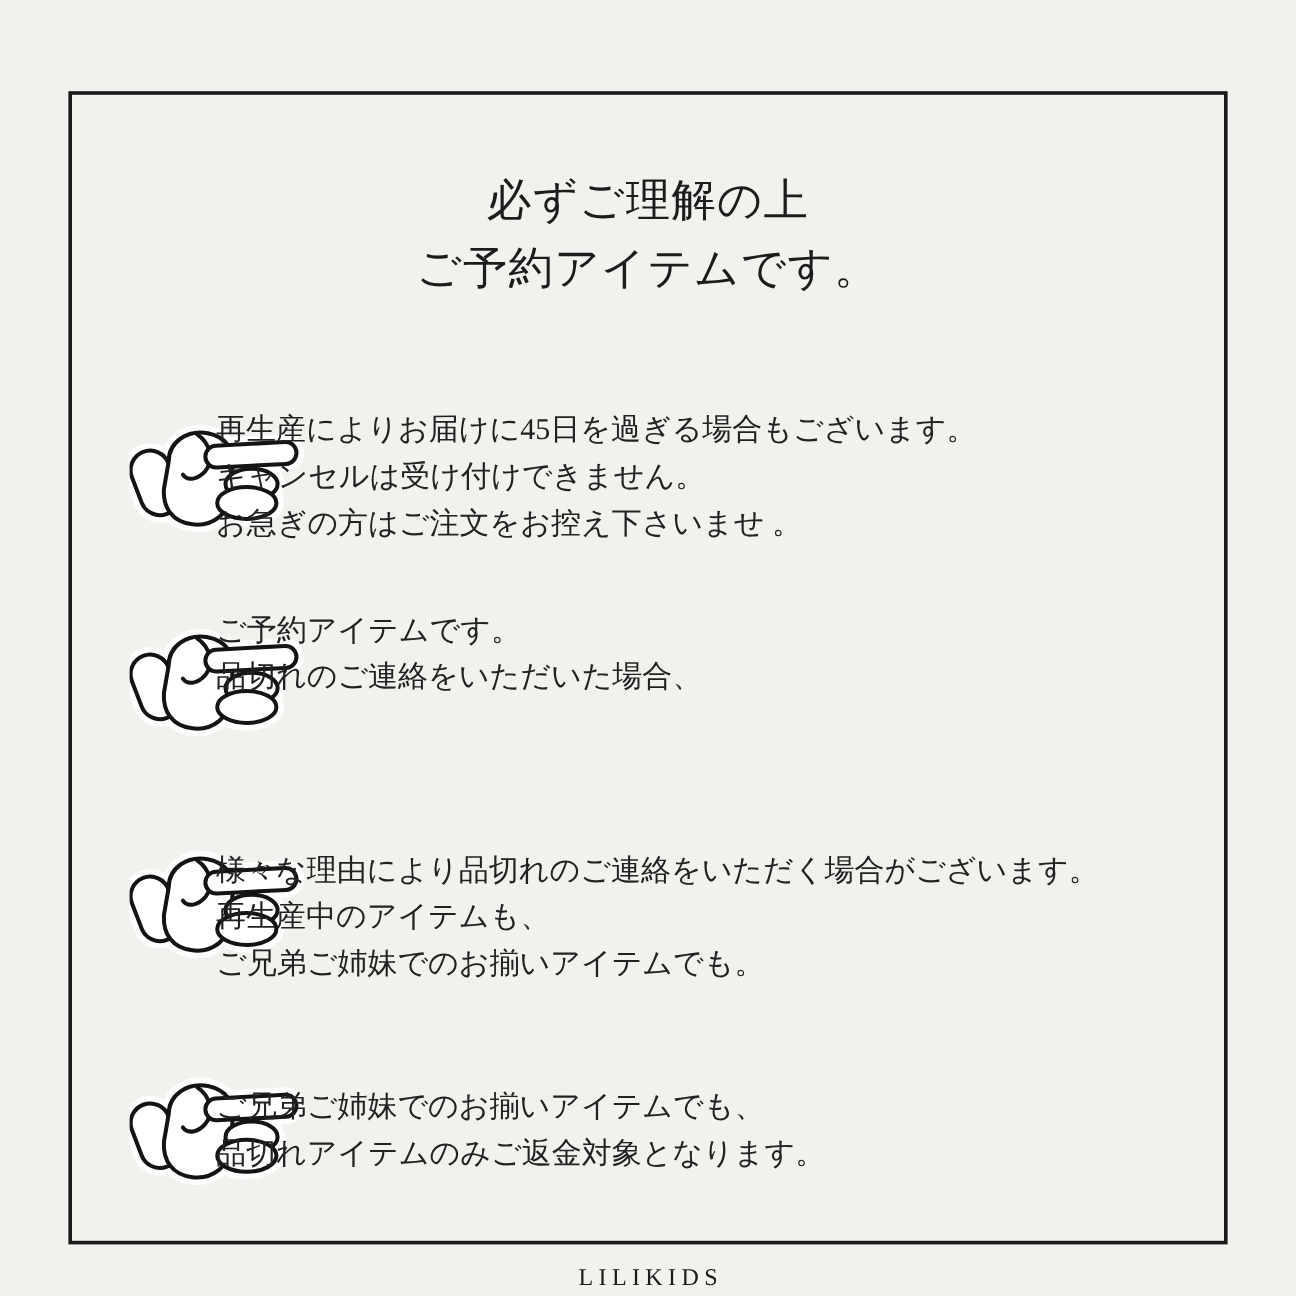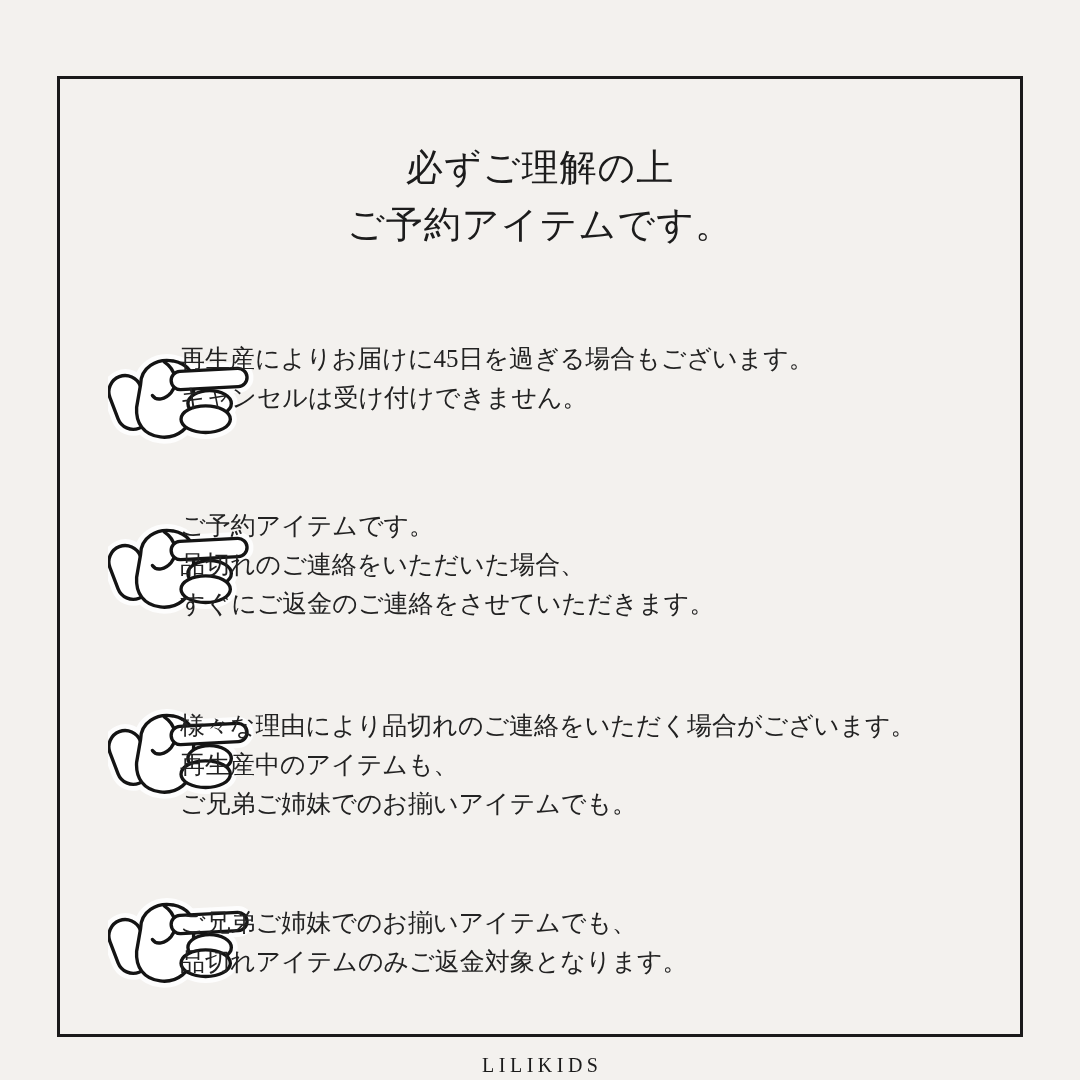--- a/index.html
+++ b/index.html
@@ -122,32 +122,32 @@
 
     <div class="icon i1">
       <svg class="hand" viewBox="0 0 150 100">
         <use class="halo" href="#hand-shape" xlink:href="#hand-shape"></use>
         <use class="main" href="#hand-shape" xlink:href="#hand-shape"></use>
       </svg>
     </div>
     <div class="txt t1">
       <div>再生産によりお届けに45日を過ぎる場合もございます。</div>
       <div>キャンセルは受け付けできません。</div>
+      <div>お急ぎの方はご注文をお控え下さいませ 。</div>
     </div>
 
     <div class="icon i2">
       <svg class="hand" viewBox="0 0 150 100">
         <use class="halo" href="#hand-shape" xlink:href="#hand-shape"></use>
         <use class="main" href="#hand-shape" xlink:href="#hand-shape"></use>
       </svg>
     </div>
     <div class="txt t2">
       <div>ご予約アイテムです。</div>
       <div>品切れのご連絡をいただいた場合、</div>
-      <div>すぐにご返金のご連絡をさせていただきます。</div>
     </div>
 
     <div class="icon i3">
       <svg class="hand" viewBox="0 0 150 100">
         <use class="halo" href="#hand-shape" xlink:href="#hand-shape"></use>
         <use class="main" href="#hand-shape" xlink:href="#hand-shape"></use>
       </svg>
     </div>
     <div class="txt t3">
       <div>様々な理由により品切れのご連絡をいただく場合がございます。</div>

